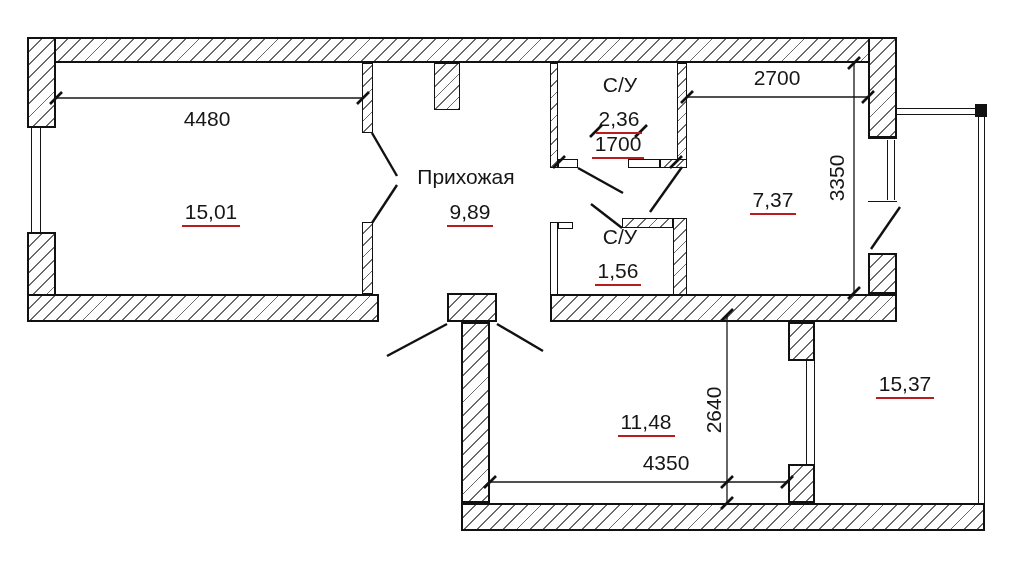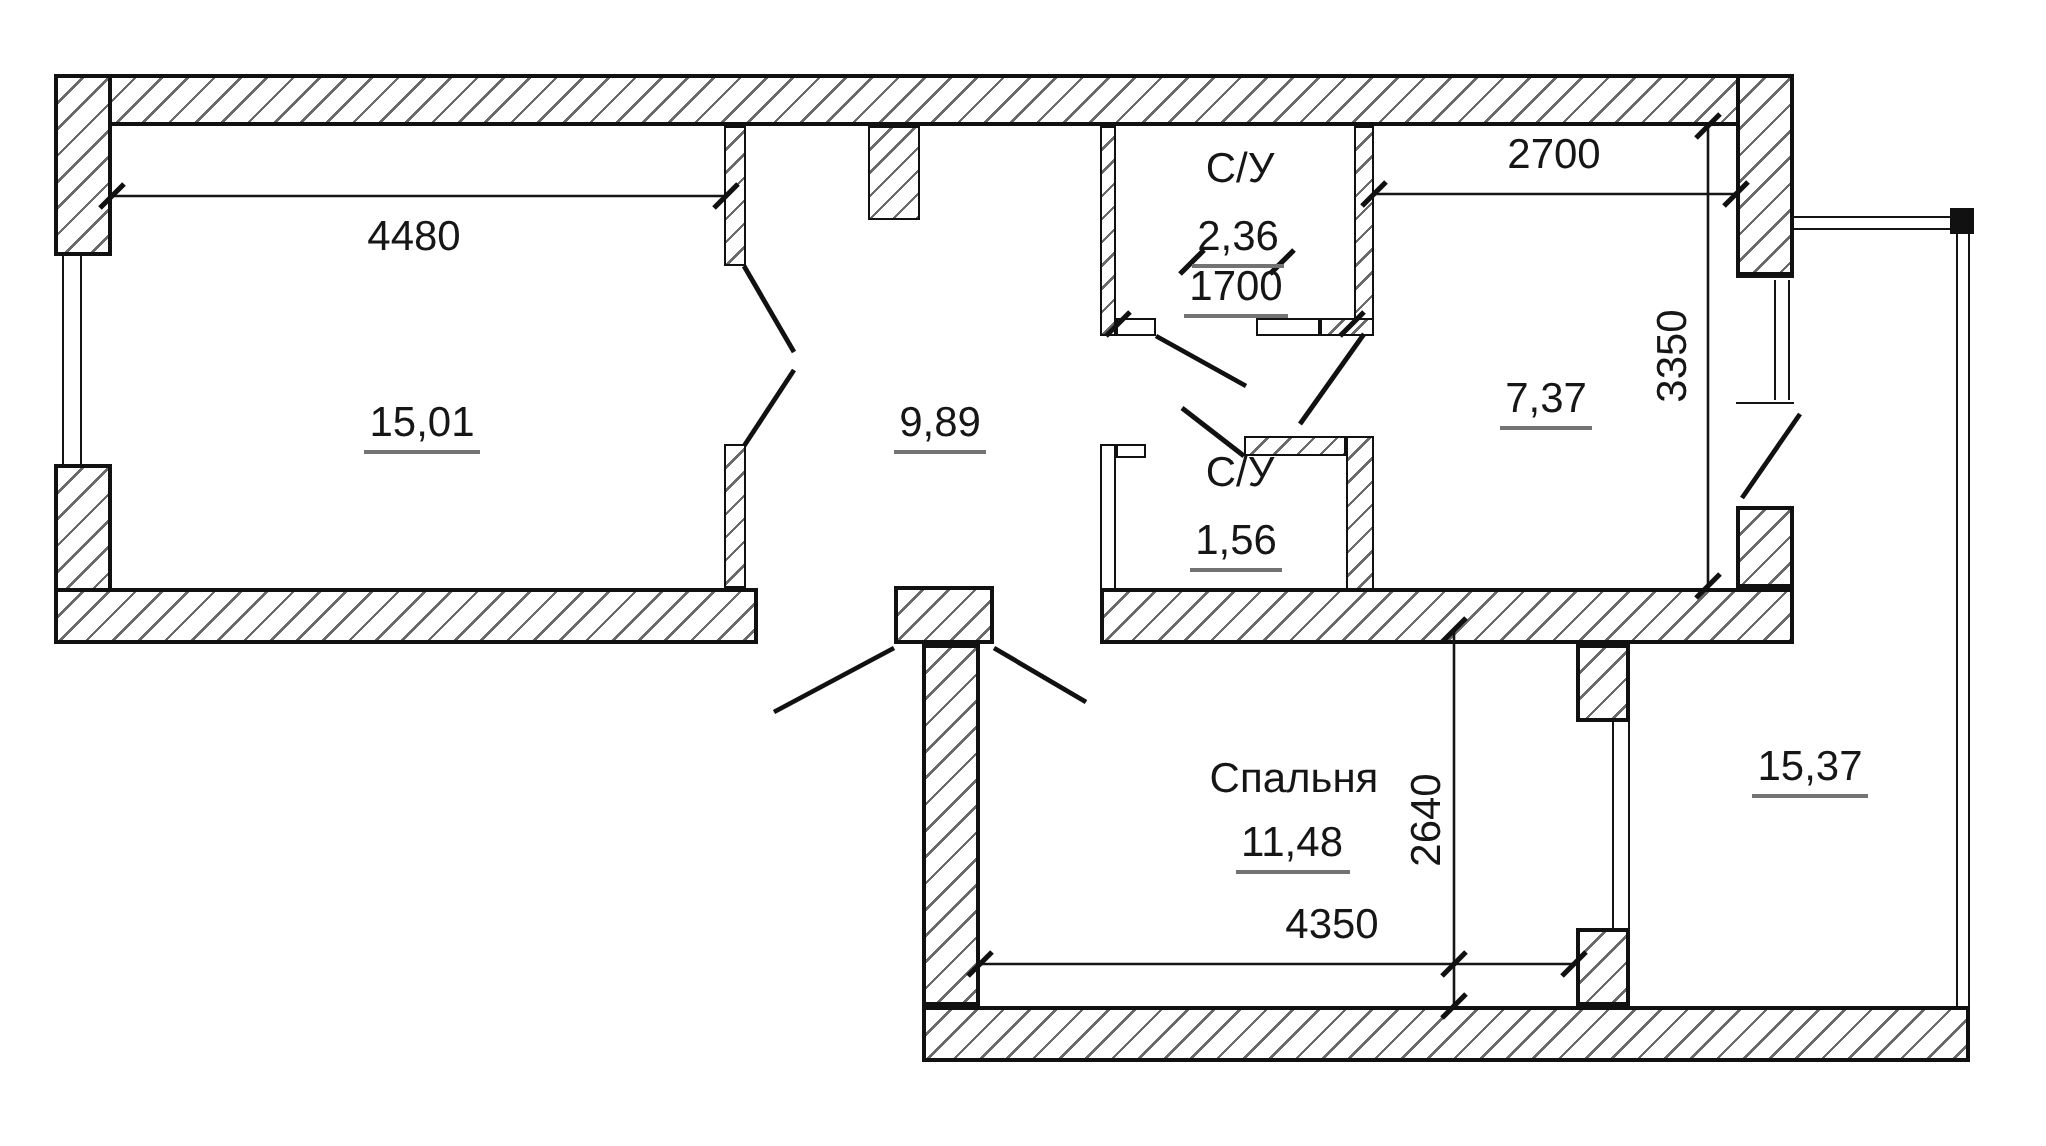--- a/index.html
+++ b/index.html
@@ -13,21 +13,21 @@
   .jamb{position:absolute;box-sizing:border-box;border:1.5px solid #111;background:#fff;}
   .pane{position:absolute;box-sizing:border-box;background:#fff;
         border-left:1.5px solid #141414;border-right:1.5px solid #141414;}
   .paneh{position:absolute;box-sizing:border-box;background:#fff;
         border-top:1.5px solid #141414;border-bottom:1.5px solid #141414;}
   .winframe{position:absolute;box-sizing:border-box;background:#fff;
         border-top:1.5px solid #141414;border-bottom:1.5px solid #141414;}
   .post{position:absolute;background:#111;}
   .lbl{position:absolute;text-align:center;font-size:21px;line-height:22px;white-space:nowrap;}
   .lbl.sm{font-size:21px;}
-  .u{display:inline-block;border-bottom:2px solid #737373;padding:0 3px 2px 3px;}
+  .u{display:inline-block;border-bottom:2px solid #b91c1c;padding:0 3px 2px 3px;}
   .rot{transform:rotate(-90deg);transform-origin:center center;}
   svg.lines{position:absolute;left:0;top:0;pointer-events:none;}
 </style>
 </head>
 <body>
 
 <div class="canvas">
 
   <div class="wall" style="left:27px;top:37px;width:870px;height:26px;"></div>
   <div class="wallt" style="left:434px;top:63px;width:26px;height:47px;"></div>
@@ -99,40 +99,40 @@
       <line x1="682" y1="167" x2="650" y2="212"></line>
       <line x1="447" y1="324" x2="387" y2="356"></line>
       <line x1="497" y1="324" x2="543" y2="351"></line>
       <line x1="900" y1="207" x2="871" y2="249"></line>
     </g>
   </svg>
 
   <div class="lbl" style="left:171px;top:201px;width:80px;">
     <span class="u">15,01</span></div>
 
+  <div class="lbl" style="left:406px;top:166px;width:120px;">
+    <span>Прихожая</span></div>
   <div class="lbl" style="left:430px;top:201px;width:80px;">
     <span class="u">9,89</span></div>
 
   <div class="lbl sm" style="left:580px;top:74px;width:80px;">
     <span>С/У</span></div>
   <div class="lbl sm" style="left:579px;top:108px;width:80px;">
     <span class="u">2,36</span></div>
   <div class="lbl sm" style="left:578px;top:133px;width:80px;">
     <span class="u">1700</span></div>
 
   <div class="lbl" style="left:733px;top:189px;width:80px;">
     <span class="u">7,37</span></div>
 
   <div class="lbl sm" style="left:580px;top:226px;width:80px;">
     <span>С/У</span></div>
   <div class="lbl sm" style="left:578px;top:260px;width:80px;">
     <span class="u">1,56</span></div>
 
-  <div class="lbl" style="left:587px;top:379px;width:120px;">
-    <span>Спальня</span></div>
   <div class="lbl" style="left:606px;top:411px;width:80px;">
     <span class="u">11,48</span></div>
   <div class="lbl" style="left:626px;top:452px;width:80px;">
     <span>4350</span></div>
 
   <div class="lbl" style="left:865px;top:373px;width:80px;">
     <span class="u">15,37</span></div>
 
   <div class="lbl" style="left:167px;top:64px;width:80px;margin-top:44px;">
     <span>4480</span></div>

